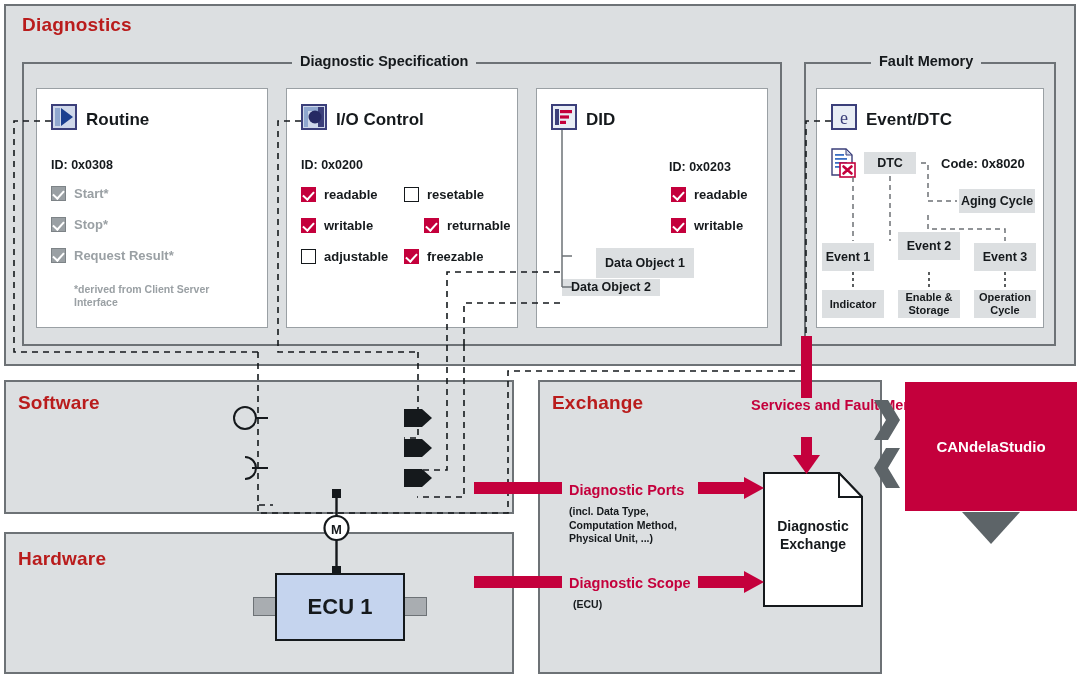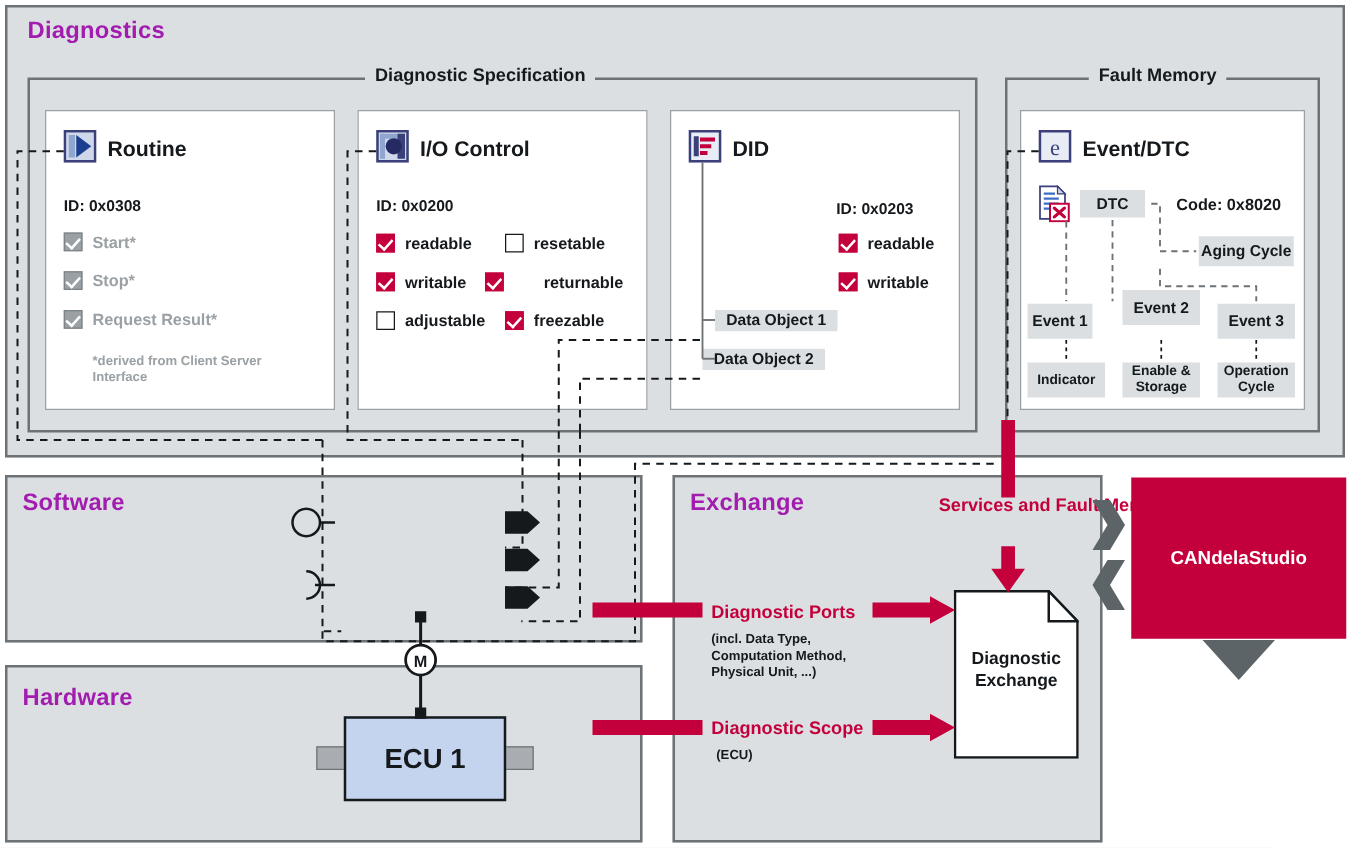--- a/index.html
+++ b/index.html
@@ -16,21 +16,21 @@
 
   
   .panel {
     position:absolute;
     background:#dcdfe1;
     border:2px solid #6d7276;
   }
   .panel-title {
     position:absolute;
     font-weight:bold;
-    color:#a21caf;
+    color:#b91c1c;
     letter-spacing:0.2px;
   }
 
   
   .group {
     position:absolute;
     border:2px solid #6d7276;
     background:transparent;
   }
   .group-legend {
@@ -244,21 +244,21 @@
   </div>
   <div class="cbrow" style="left:301px; top:249px;">
     <span class="cb"></span>
     <span class="cblabel">adjustable</span>
   </div>
 
   <div class="cbrow" style="left:404px; top:187px;">
     <span class="cb"></span>
     <span class="cblabel">resetable</span>
   </div>
-  <div class="cbrow" style="left:388px; top:218px;gap:24px;">
+  <div class="cbrow" style="left:424px; top:218px;">
     <span class="cb red"></span>
     <span class="cblabel">returnable</span>
   </div>
   <div class="cbrow" style="left:404px; top:249px;">
     <span class="cb red"></span>
     <span class="cblabel">freezable</span>
   </div>
 
   <div class="card" style="left:536px; top:88px; width:232px; height:240px;"></div>
   <div class="iconbox" style="left:551px; top:104px;">
@@ -275,21 +275,21 @@
 
   <div class="cbrow" style="left:671px; top:187px;">
     <span class="cb red"></span>
     <span class="cblabel">readable</span>
   </div>
   <div class="cbrow" style="left:671px; top:218px;">
     <span class="cb red"></span>
     <span class="cblabel">writable</span>
   </div>
 
-  <div class="chip" style="left:572px; top:248px; width:98px; height:17px;">Data Object 1</div>
+  <div class="chip" style="left:596px; top:248px; width:98px; height:30px;">Data Object 1</div>
   <div class="chip" style="left:562px; top:279px; width:98px; height:17px;">Data Object 2</div>
 
   <div class="card" style="left:816px; top:88px; width:228px; height:240px;"></div>
   <div class="iconbox" style="left:831px; top:104px;">
     <svg width="22" height="22" viewBox="0 0 22 22">
       <rect x="0" y="0" width="22" height="22" fill="#e8edf5"></rect>
       <text x="11" y="18" font-family="Liberation Serif, serif" font-size="18" font-weight="normal" fill="#3b3f7a" text-anchor="middle">e</text>
     </svg>
   </div>
   <div class="card-title" style="left:866px; top:110px;">Event/DTC</div>

